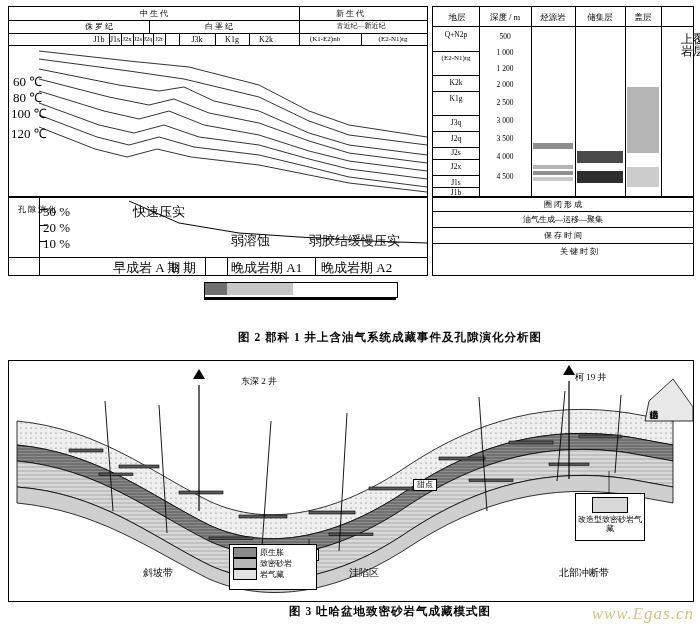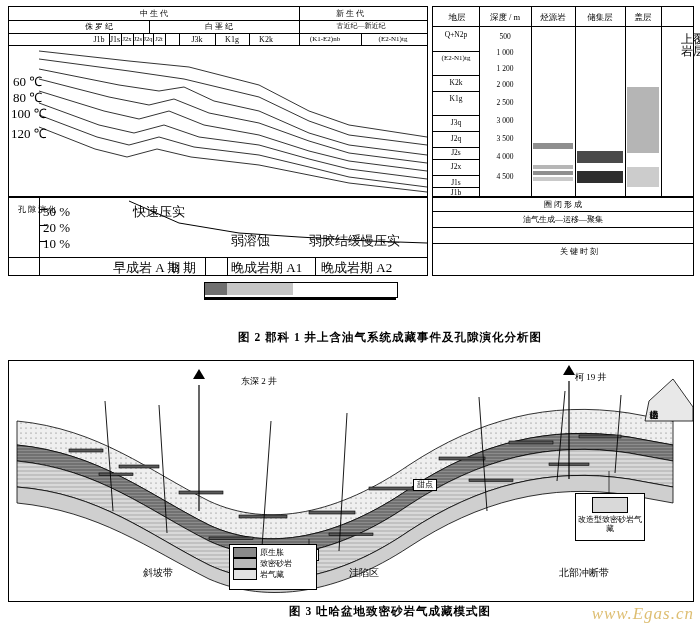--- a/index.html
+++ b/index.html
@@ -181,20 +181,21 @@
     <div class="sw" style="left:194px;top:80px;width:32px;height:66px;background:#b5b5b5;"></div>
     <div class="sw" style="left:194px;top:160px;width:32px;height:20px;background:#cccccc;"></div>
   </div>
 
   <div class="grid" id="events">
     <div class="hline" style="left:0;top:14px;width:260px;"></div>
     <div class="hline" style="left:0;top:30px;width:260px;"></div>
     <div class="hline" style="left:0;top:46px;width:260px;"></div>
     <div class="cell" style="left:0;top:4px;width:260px;font-size:8px;">圈 闭 形 成</div>
     <div class="cell" style="left:0;top:19px;width:260px;font-size:8px;">油气生成—运移—聚集</div>
+    <div class="cell" style="left:0;top:35px;width:260px;font-size:8px;">保 存 时 间</div>
     <div class="cell" style="left:16px;top:51px;width:260px;font-size:8px;">关 键 时 刻</div>
   </div>
 </div>
 
 <div class="cap" style="left:0;top:330px;">图 2   郡科 1 井上含油气系统成藏事件及孔隙演化分析图</div>
 
 <div class="fig" id="fig3">
   <svg width="684" height="240" viewBox="0 0 684 240">
     <defs>
       <pattern id="hatch" width="6" height="4" patternUnits="userSpaceOnUse">

